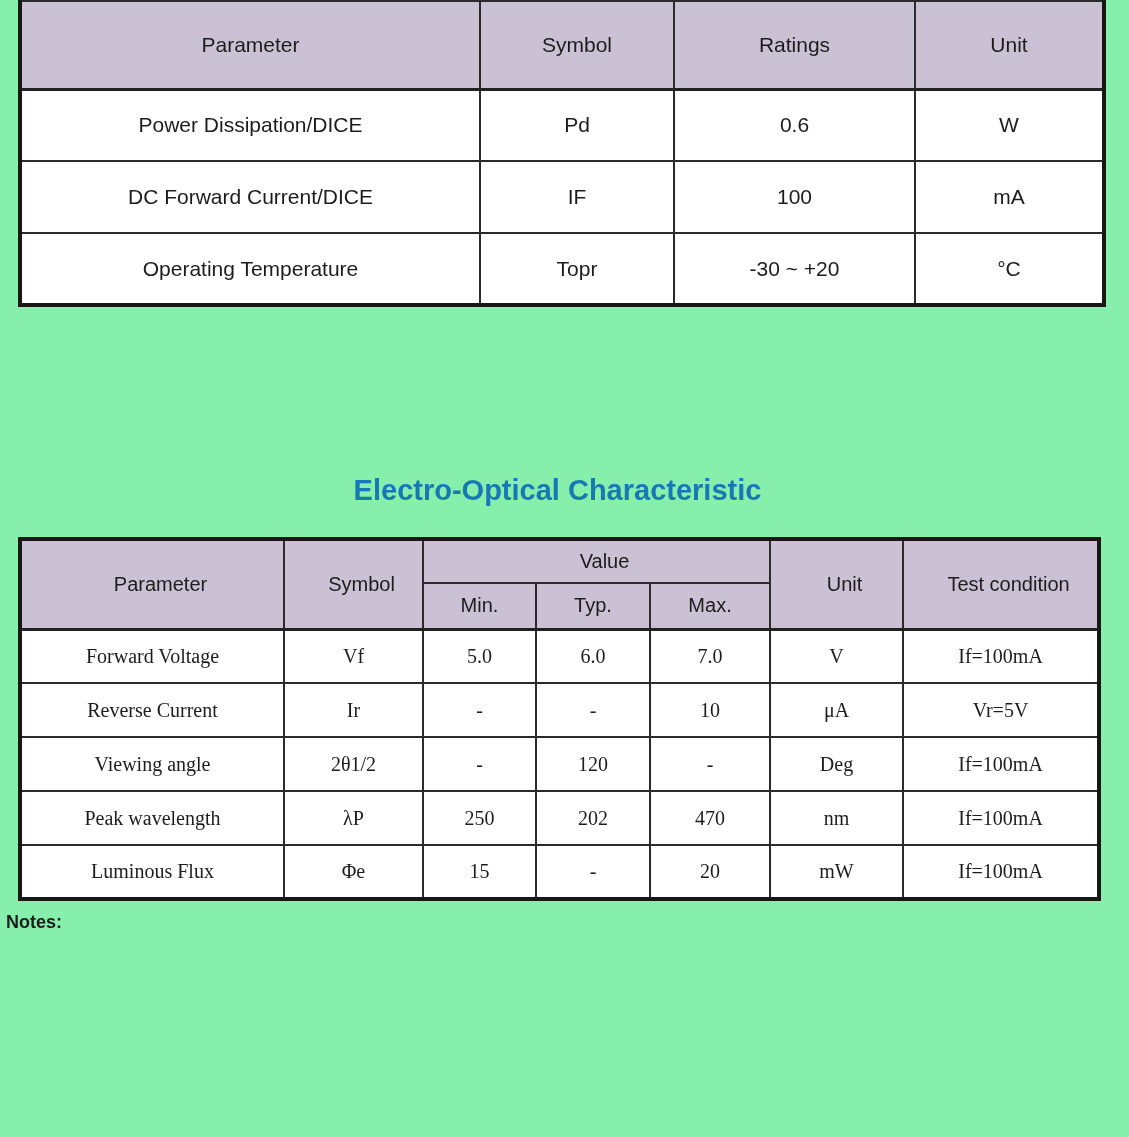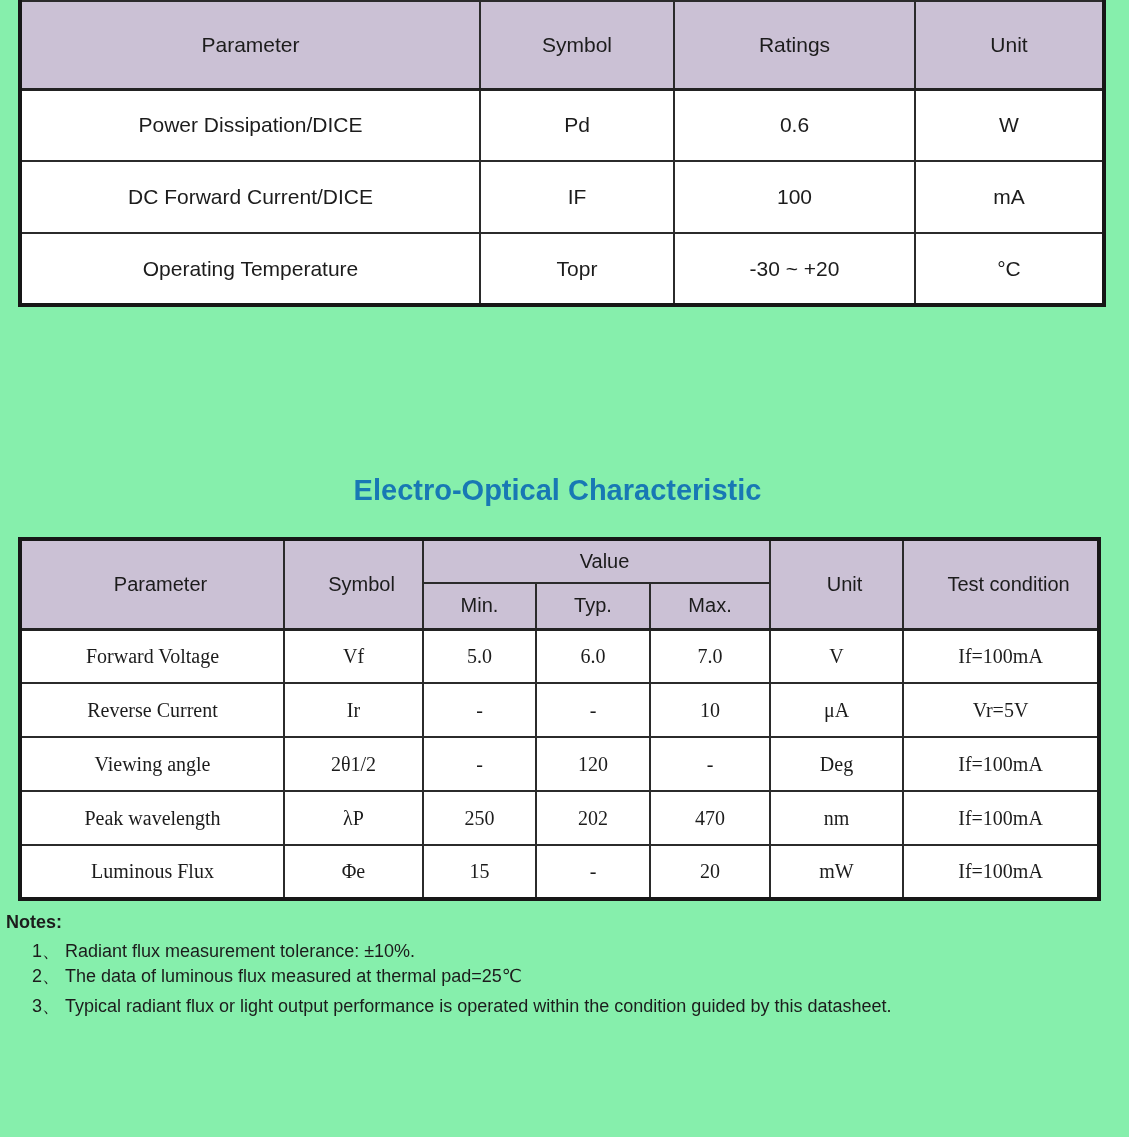--- a/index.html
+++ b/index.html
@@ -185,20 +185,15 @@
         <td>-</td>
         <td>20</td>
         <td>mW</td>
         <td>If=100mA</td>
       </tr>
     </tbody>
   </table>
 
   <div class="notes">
     <div class="notes-heading">Notes:</div>
-    <ol>
-      <li>1、 Radiant flux measurement tolerance: ±10%.</li>
-      <li>2、 The data of luminous flux measured at thermal pad=25℃</li>
-      <li class="gap">3、 Typical radiant flux or light output performance is operated within the condition guided by this datasheet.</li>
-    </ol>
   </div>
 
 </div>
 
 </body></html>

